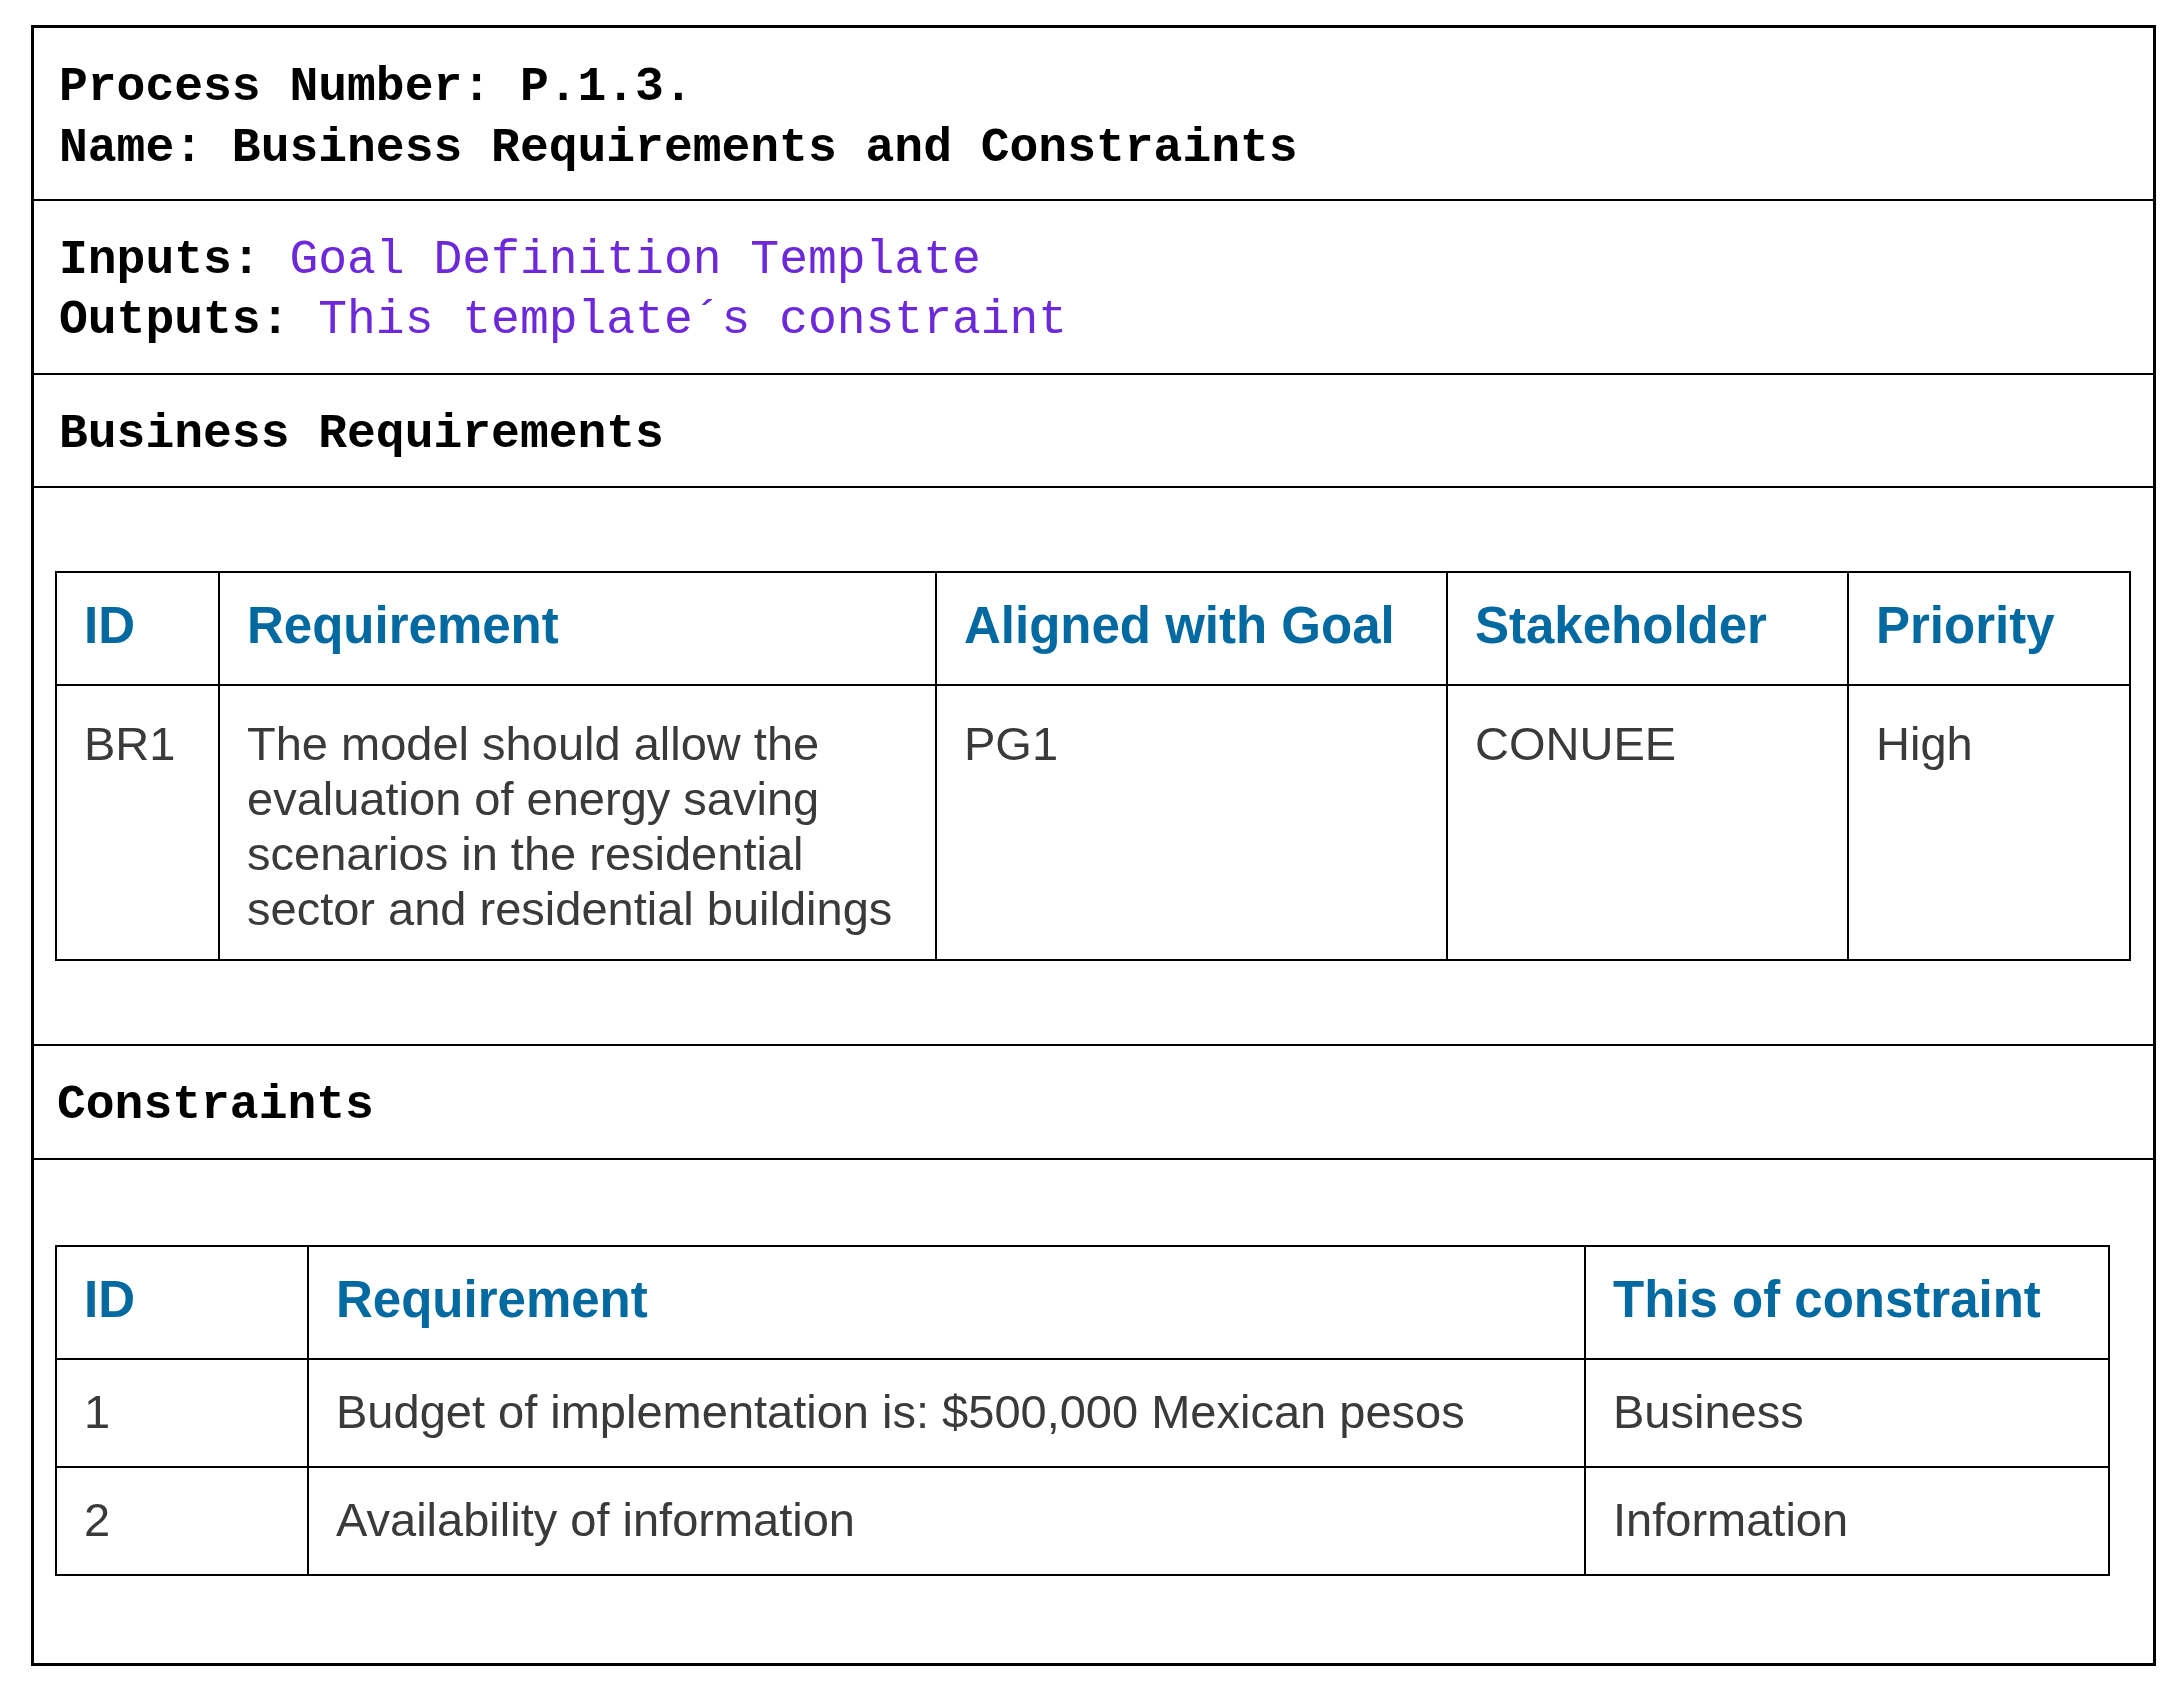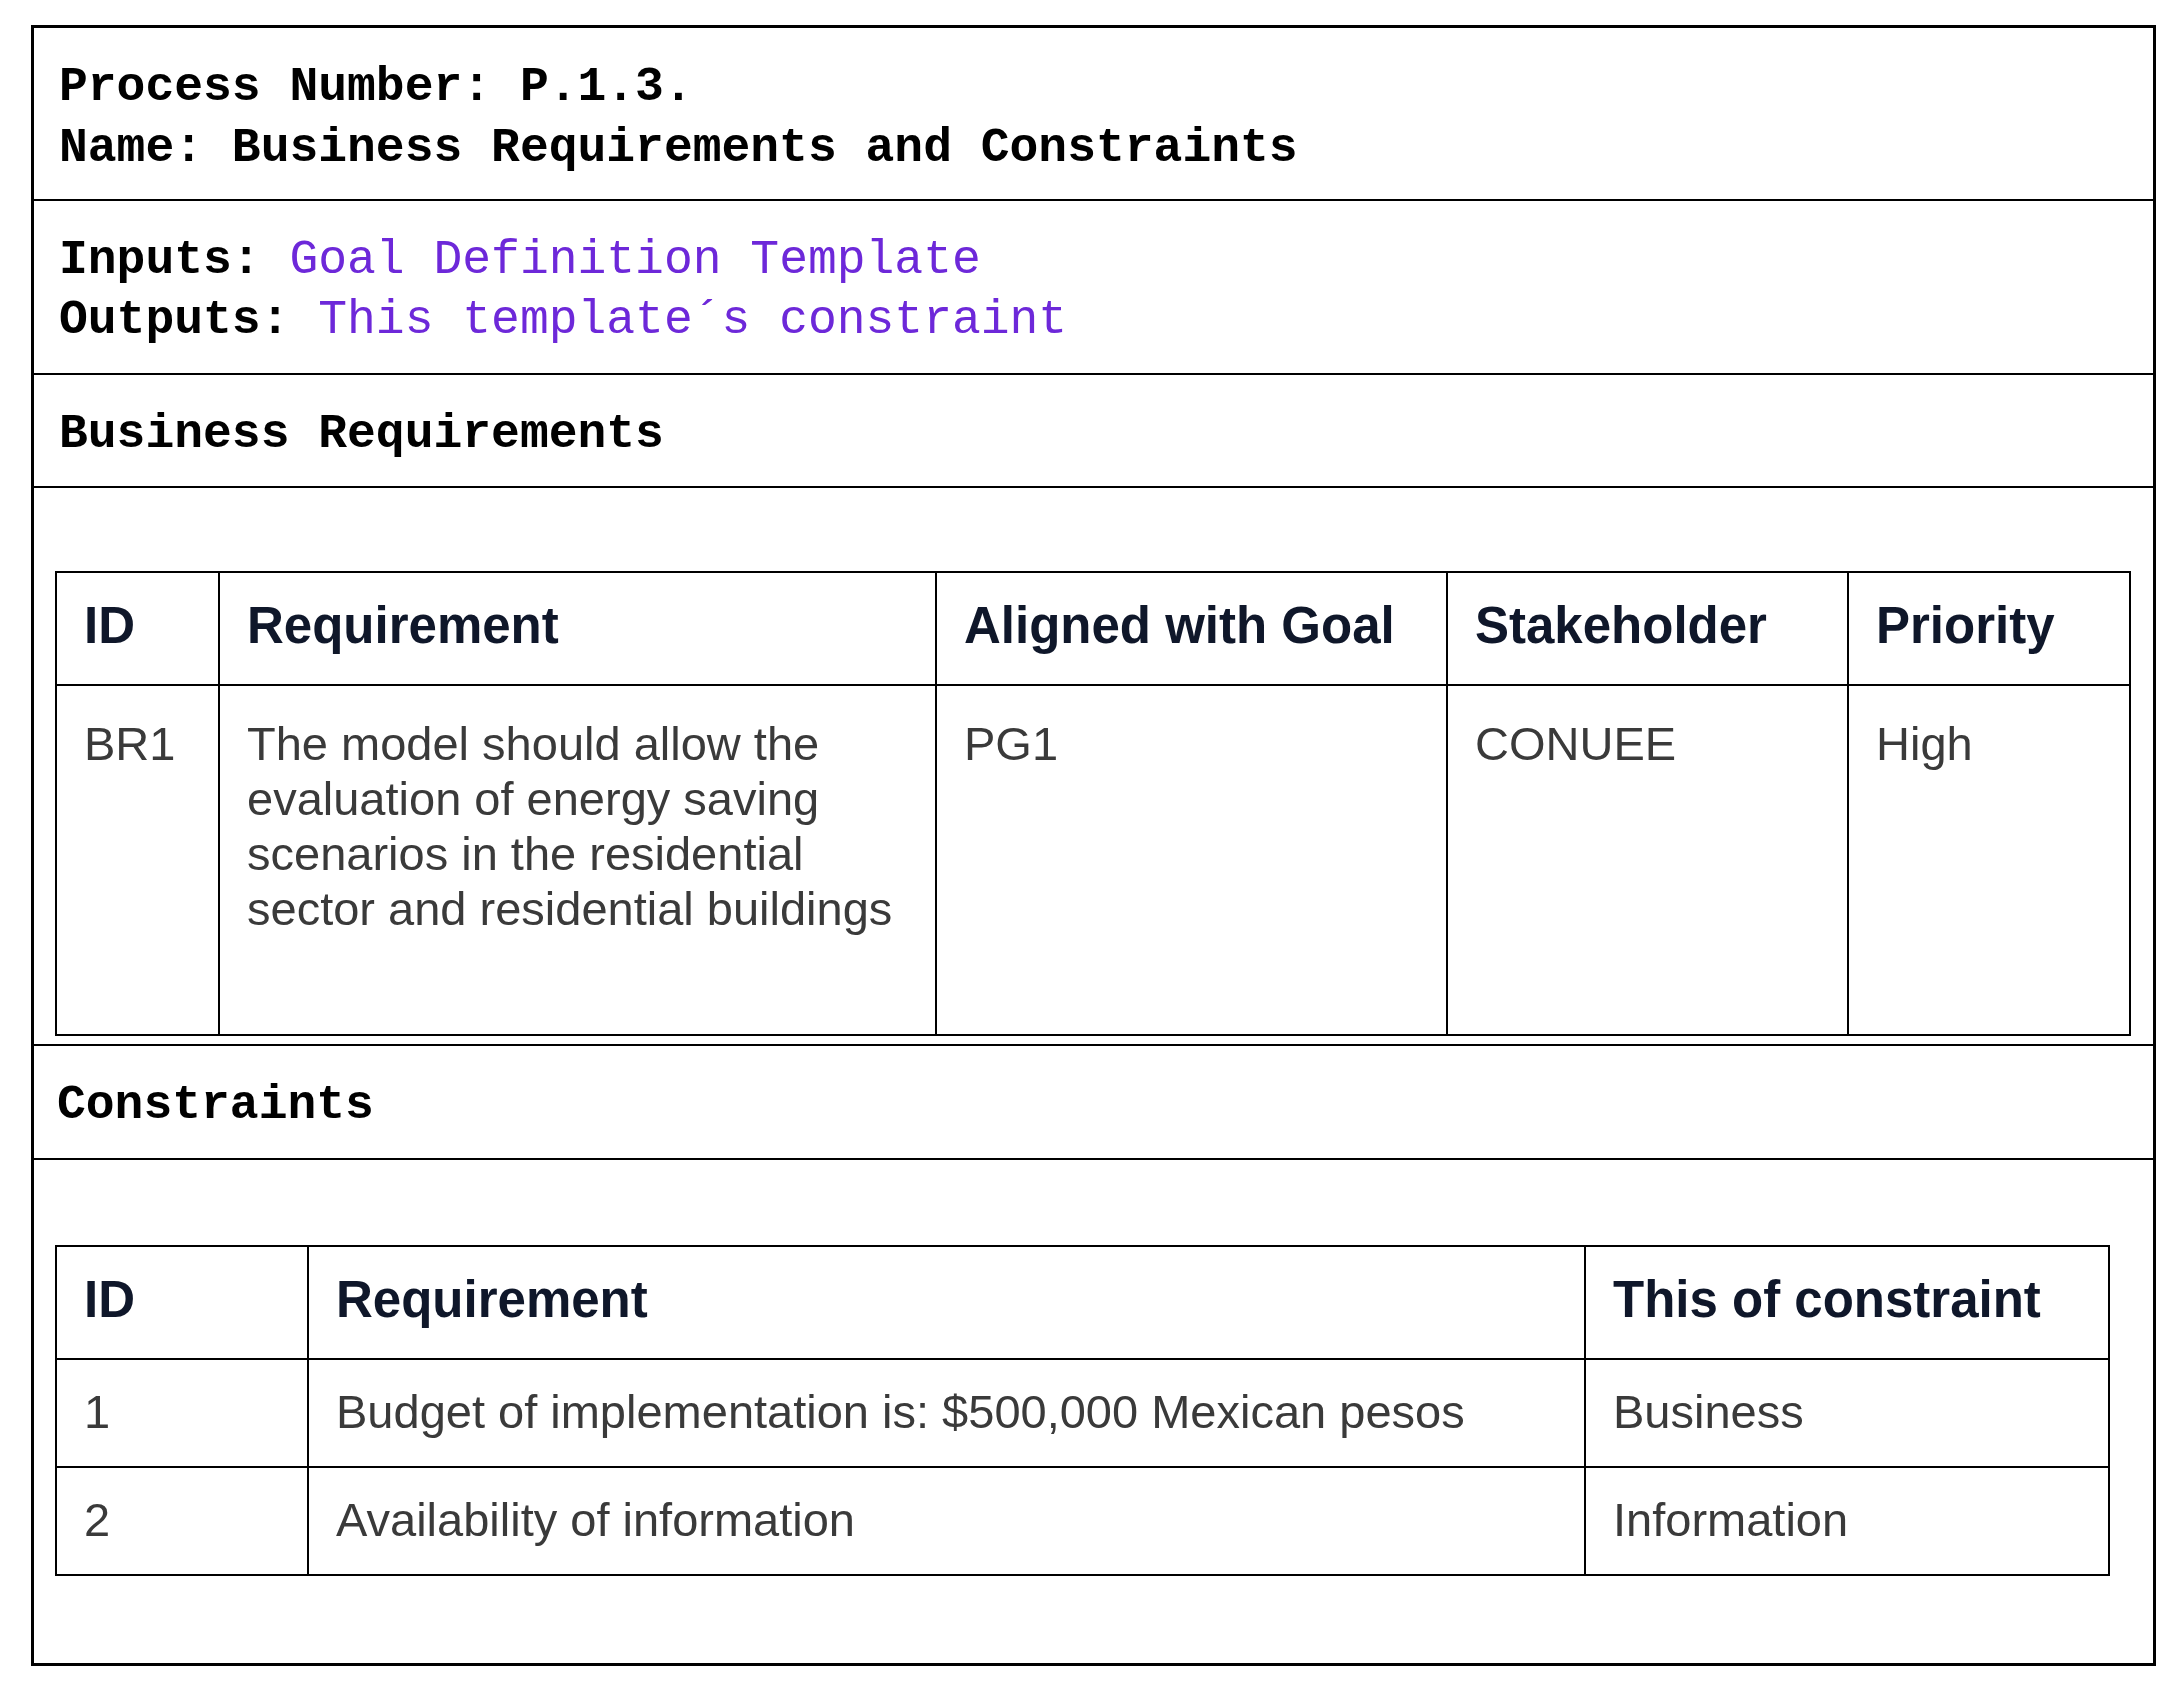--- a/index.html
+++ b/index.html
@@ -10,26 +10,26 @@
            border: 3px solid #000; box-sizing: content-box; }
   .hline { position: absolute; left: 31px; width: 2122px; height: 2.3px; background: #000; }
   .bold { font-weight: bold; }
   .t70 { font-size: 48px; line-height: 60px; white-space: nowrap; font-family: Liberation Mono, monospace; }
   .reg { font-weight: normal; color: #6d28d9; }
   .lbl { font-weight: bold; color: #000; margin-top: 48px; }
 
   table.grid { position: absolute; border-collapse: collapse; table-layout: fixed; }
   table.grid th, table.grid td { border: 2.3px solid #000; vertical-align: top; text-align: left;
       padding: 0 0 0 27px; box-sizing: border-box; }
-  table.grid th { font-weight: bold; font-size: 51px; color: #0f172a; white-space: nowrap; }
+  table.grid th { font-weight: bold; font-size: 51px; color: #0369a1; white-space: nowrap; }
   table.grid td { font-weight: normal; font-size: 47px; line-height: 55px; color: #3a3a3a; }
 
   #t1 { left: 55px; top: 571px; width: 2074px; }
   #t1 th { height: 113px; padding-top: 23px; line-height: 60px; }
-  #t1 td { height: 350px; padding-top: 30px; }
+  #t1 td { height: 275px; padding-top: 30px; }
 
   #t2 { left: 55px; top: 1245px; width: 2053px; }
   #t2 th { height: 113px; padding-top: 23px; line-height: 60px; }
   #t2 td { height: 108px; padding-top: 23px; line-height: 57px; white-space: nowrap; }
 </style>
 </head>
 <body>
 
 <div class="outer"></div>
 

